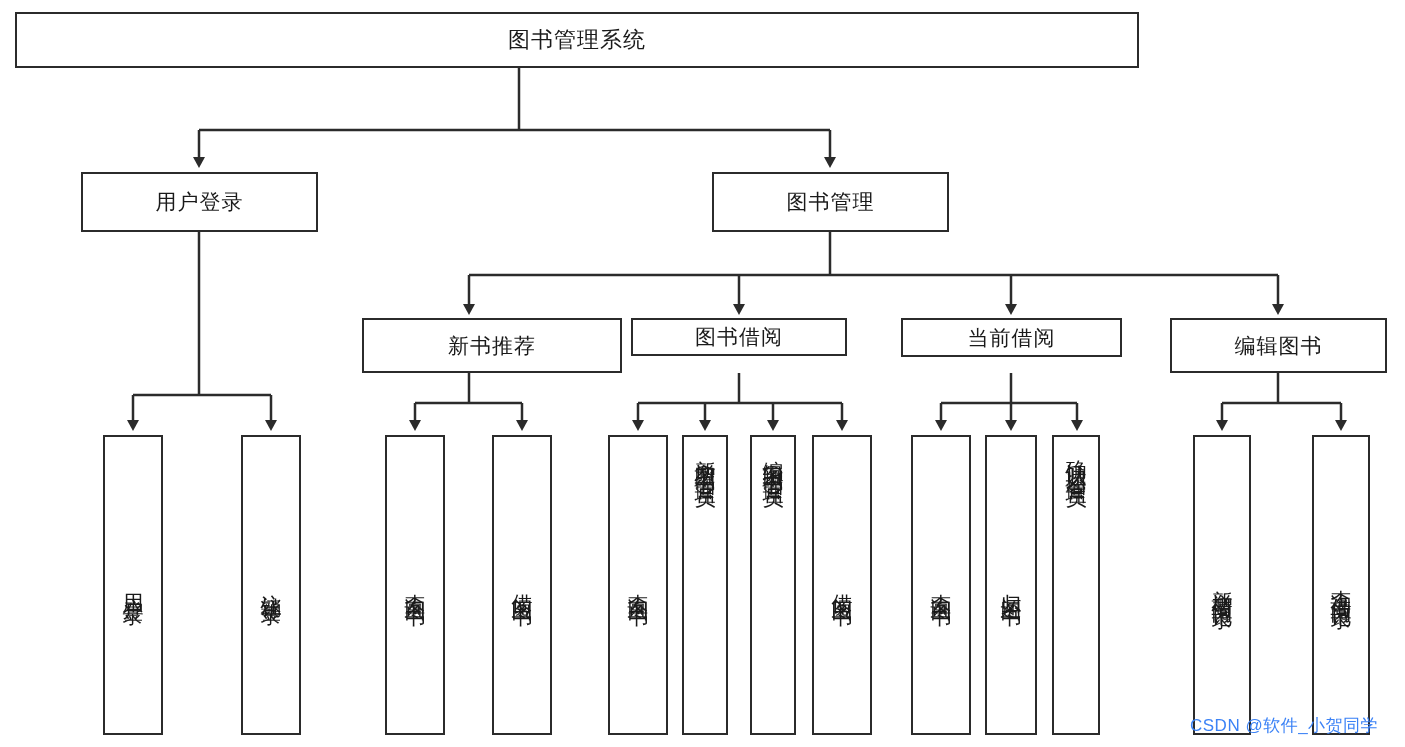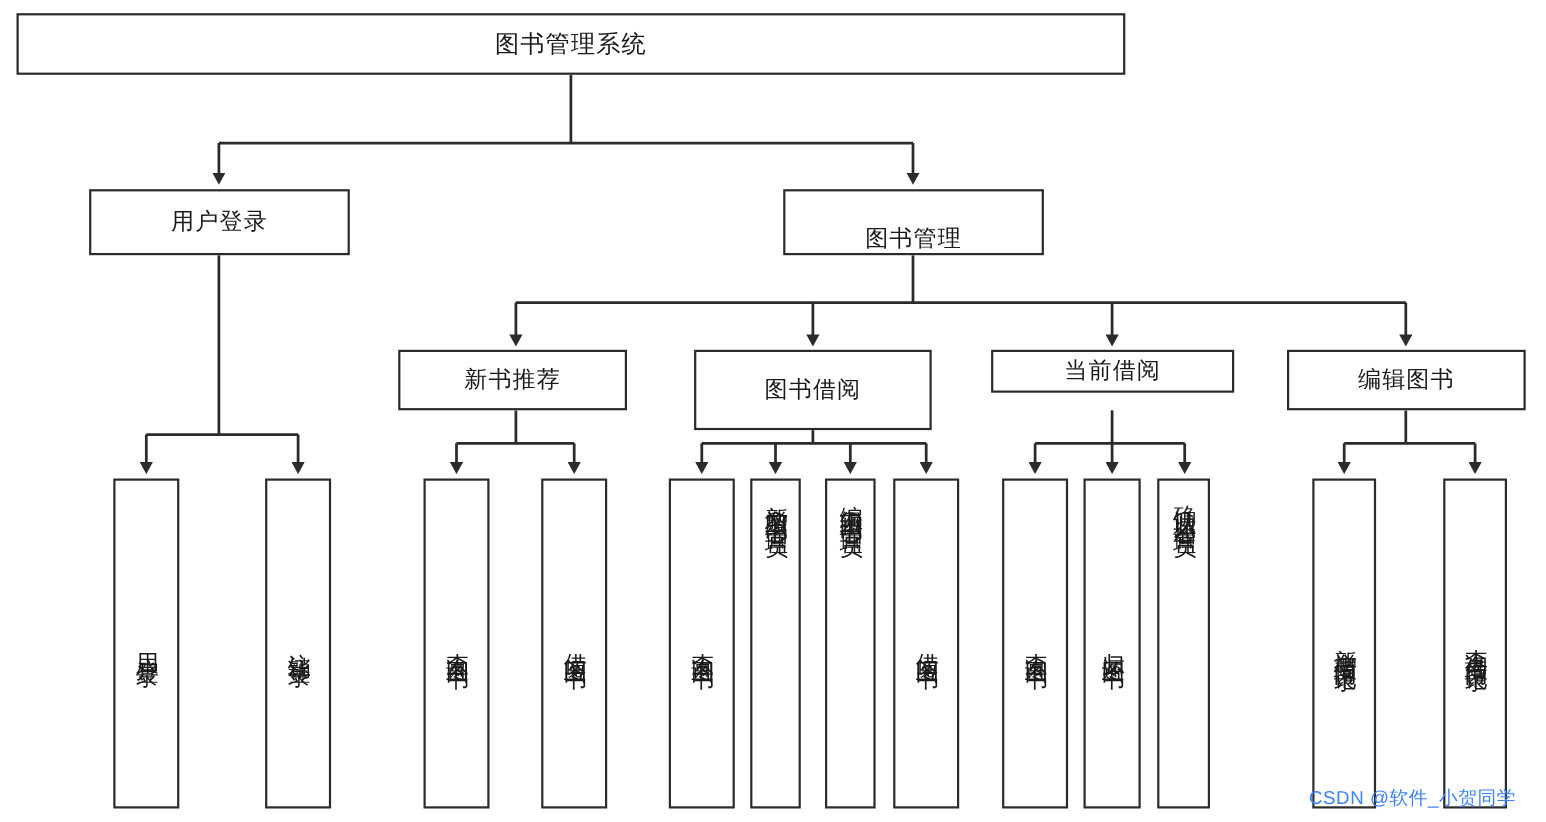--- a/index.html
+++ b/index.html
@@ -123,35 +123,35 @@
       <path d="M1011,403 L1011,421" marker-end="url(#arr)"></path>
       <path d="M1077,403 L1077,421" marker-end="url(#arr)"></path>
 
       <path d="M1278,373 L1278,403"></path>
       <path d="M1222,403 L1341,403"></path>
       <path d="M1222,403 L1222,421" marker-end="url(#arr)"></path>
       <path d="M1341,403 L1341,421" marker-end="url(#arr)"></path>
     </g>
   </svg>
 
-  <div class="node horiz root" style="left:15px; top:12px; width:1008px; height:56px;">
+  <div class="node horiz root" style="left:15px; top:12px; width:1124px; height:56px;">
     <span>图书管理系统</span>
   </div>
 
   <div class="node horiz" style="left:81px; top:172px; width:237px; height:60px;">
     <span>用户登录</span>
   </div>
-  <div class="node horiz" style="left:712px; top:172px; width:237px; height:60px;align-items:flex-end;">
+  <div class="node horiz" style="left:712px; top:172px; width:237px; height:60px;">
     <span>图书管理</span>
   </div>
 
-  <div class="node horiz" style="left:362px; top:318px; width:208px; height:55px;">
+  <div class="node horiz" style="left:362px; top:318px; width:260px; height:55px;">
     <span>新书推荐</span>
   </div>
-  <div class="node horiz" style="left:631px; top:318px; width:216px; height:73px;">
+  <div class="node horiz" style="left:631px; top:318px; width:216px; height:38px;">
     <span>图书借阅</span>
   </div>
   <div class="node horiz" style="left:901px; top:318px; width:221px; height:39px;">
     <span>当前借阅</span>
   </div>
   <div class="node horiz" style="left:1170px; top:318px; width:217px; height:55px;">
     <span>编辑图书</span>
   </div>
 
   <div class="leaf center-v" style="left:103px; top:435px; width:60px; height:300px;">

